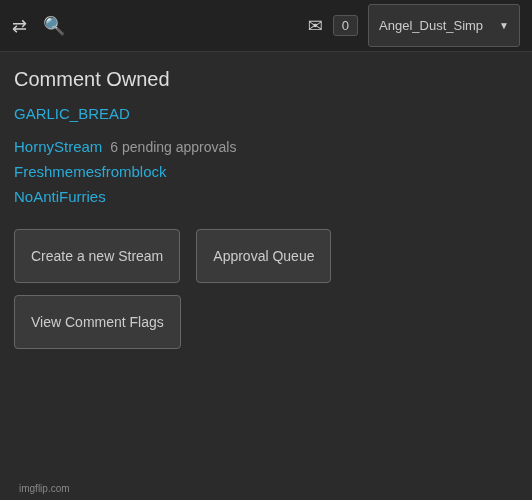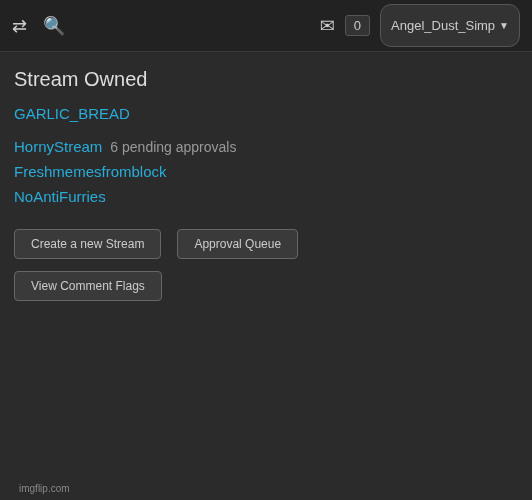--- a/index.html
+++ b/index.html
@@ -65,25 +65,25 @@
       font-size: 13px;
       border-radius: 3px;
     }
 
     .user-dropdown {
       background-color: #333333;
       border: 1px solid #555555;
       color: #cccccc;
       padding: 13px 10px;
       font-size: 13px;
-      border-radius: 11px;
-      cursor: pointer;
-      display: flex;
-      align-items: center;
-      gap: 4px;
+      border-radius: 3px;
+      cursor: pointer;
+      display: flex;
+      align-items: center;
+      gap: 16px;
     }
 
     .user-dropdown .arrow {
       font-size: 10px;
     }
 
     .content {
       padding: 16px 14px;
     }
 
@@ -117,22 +117,22 @@
       display: flex;
       gap: 16px;
       margin-top: 24px;
       flex-wrap: wrap;
     }
 
     .btn {
       background-color: #3a3a3a;
       border: 1px solid #666666;
       color: #cccccc;
-      padding: 7px 16px;
-      font-size: 12px;
+      padding: 18px 16px;
+      font-size: 14px;
       border-radius: 4px;
       cursor: pointer;
       white-space: nowrap;
     }
 
     .buttons-row2 {
       display: flex;
       gap: 16px;
       margin-top: 12px;
     }
@@ -164,21 +164,21 @@
     <div class="user-dropdown">
       <span>Angel_Dust_Simp</span>
       <span class="arrow">▼</span>
     </div>
   </div>
 </div>
 
 <div class="content">
 
   <div>
-    <h2 class="section-title">Stream Owned</h2>
+    <h2 class="section-title">Comment Owned</h2>
     <a class="stream-link">GARLIC_BREAD</a>
   </div>
 
   <div class="streams-moderated">
     <div class="stream-row">
       <a class="stream-link" style="margin-bottom:0">HornyStream</a>
       <span class="pending-label">6 pending approvals</span>
     </div>
     <div style="margin-bottom:8px"></div>
     <a class="stream-link">Freshmemesfromblock</a>

